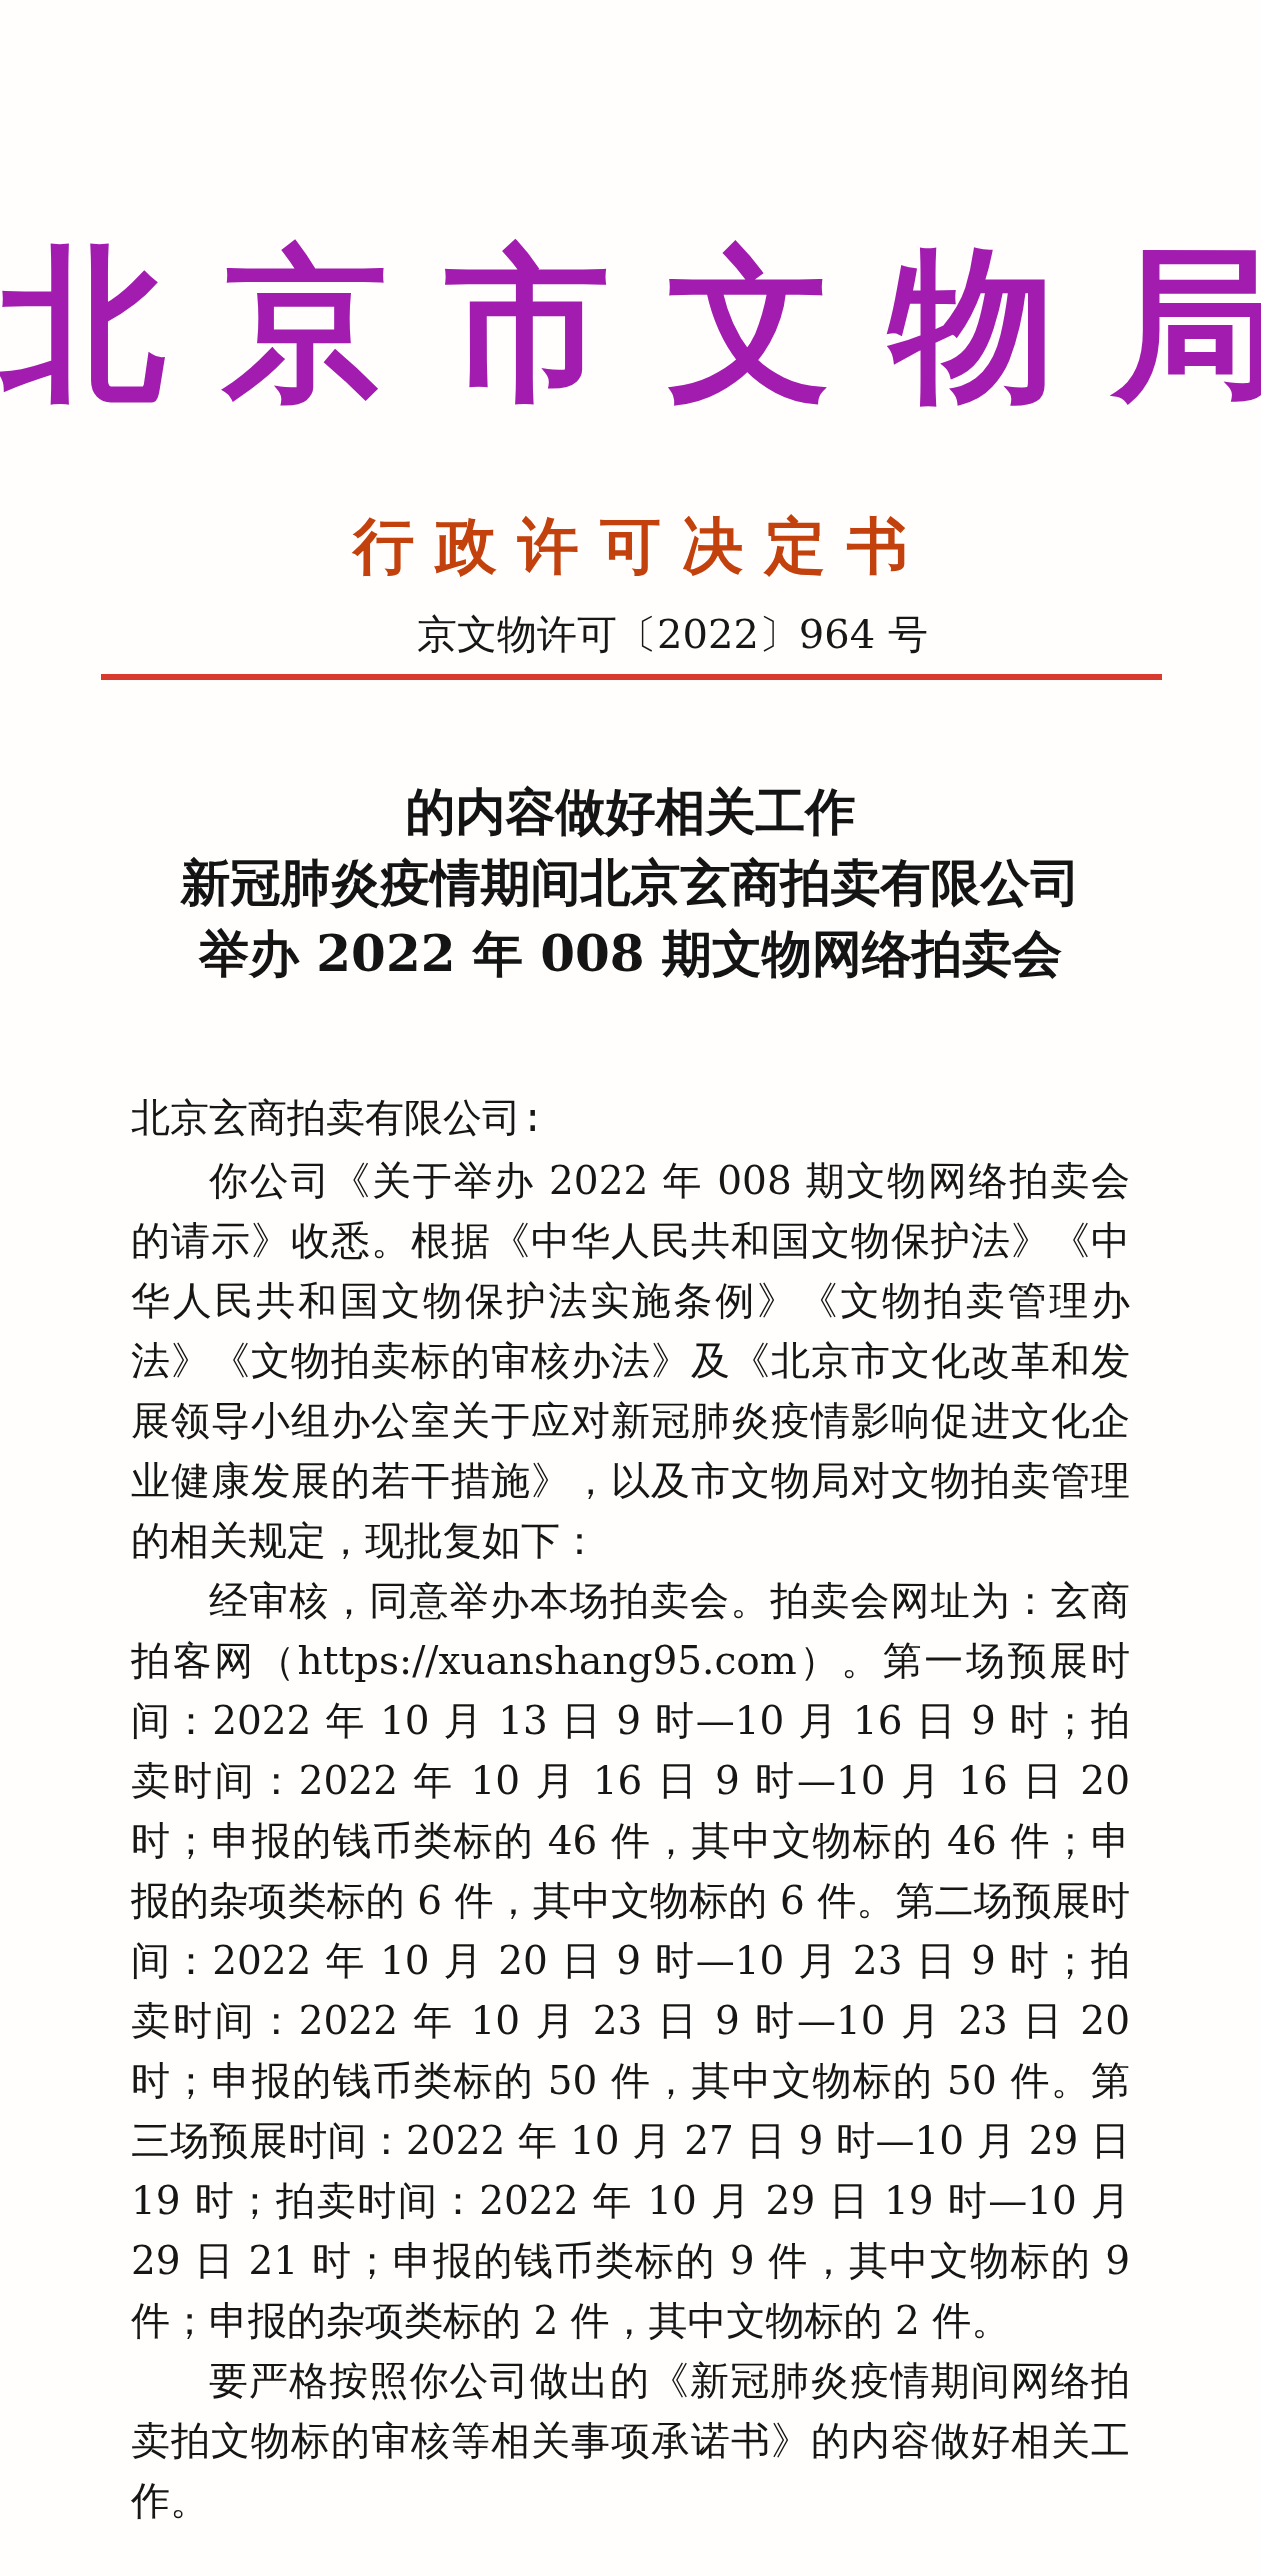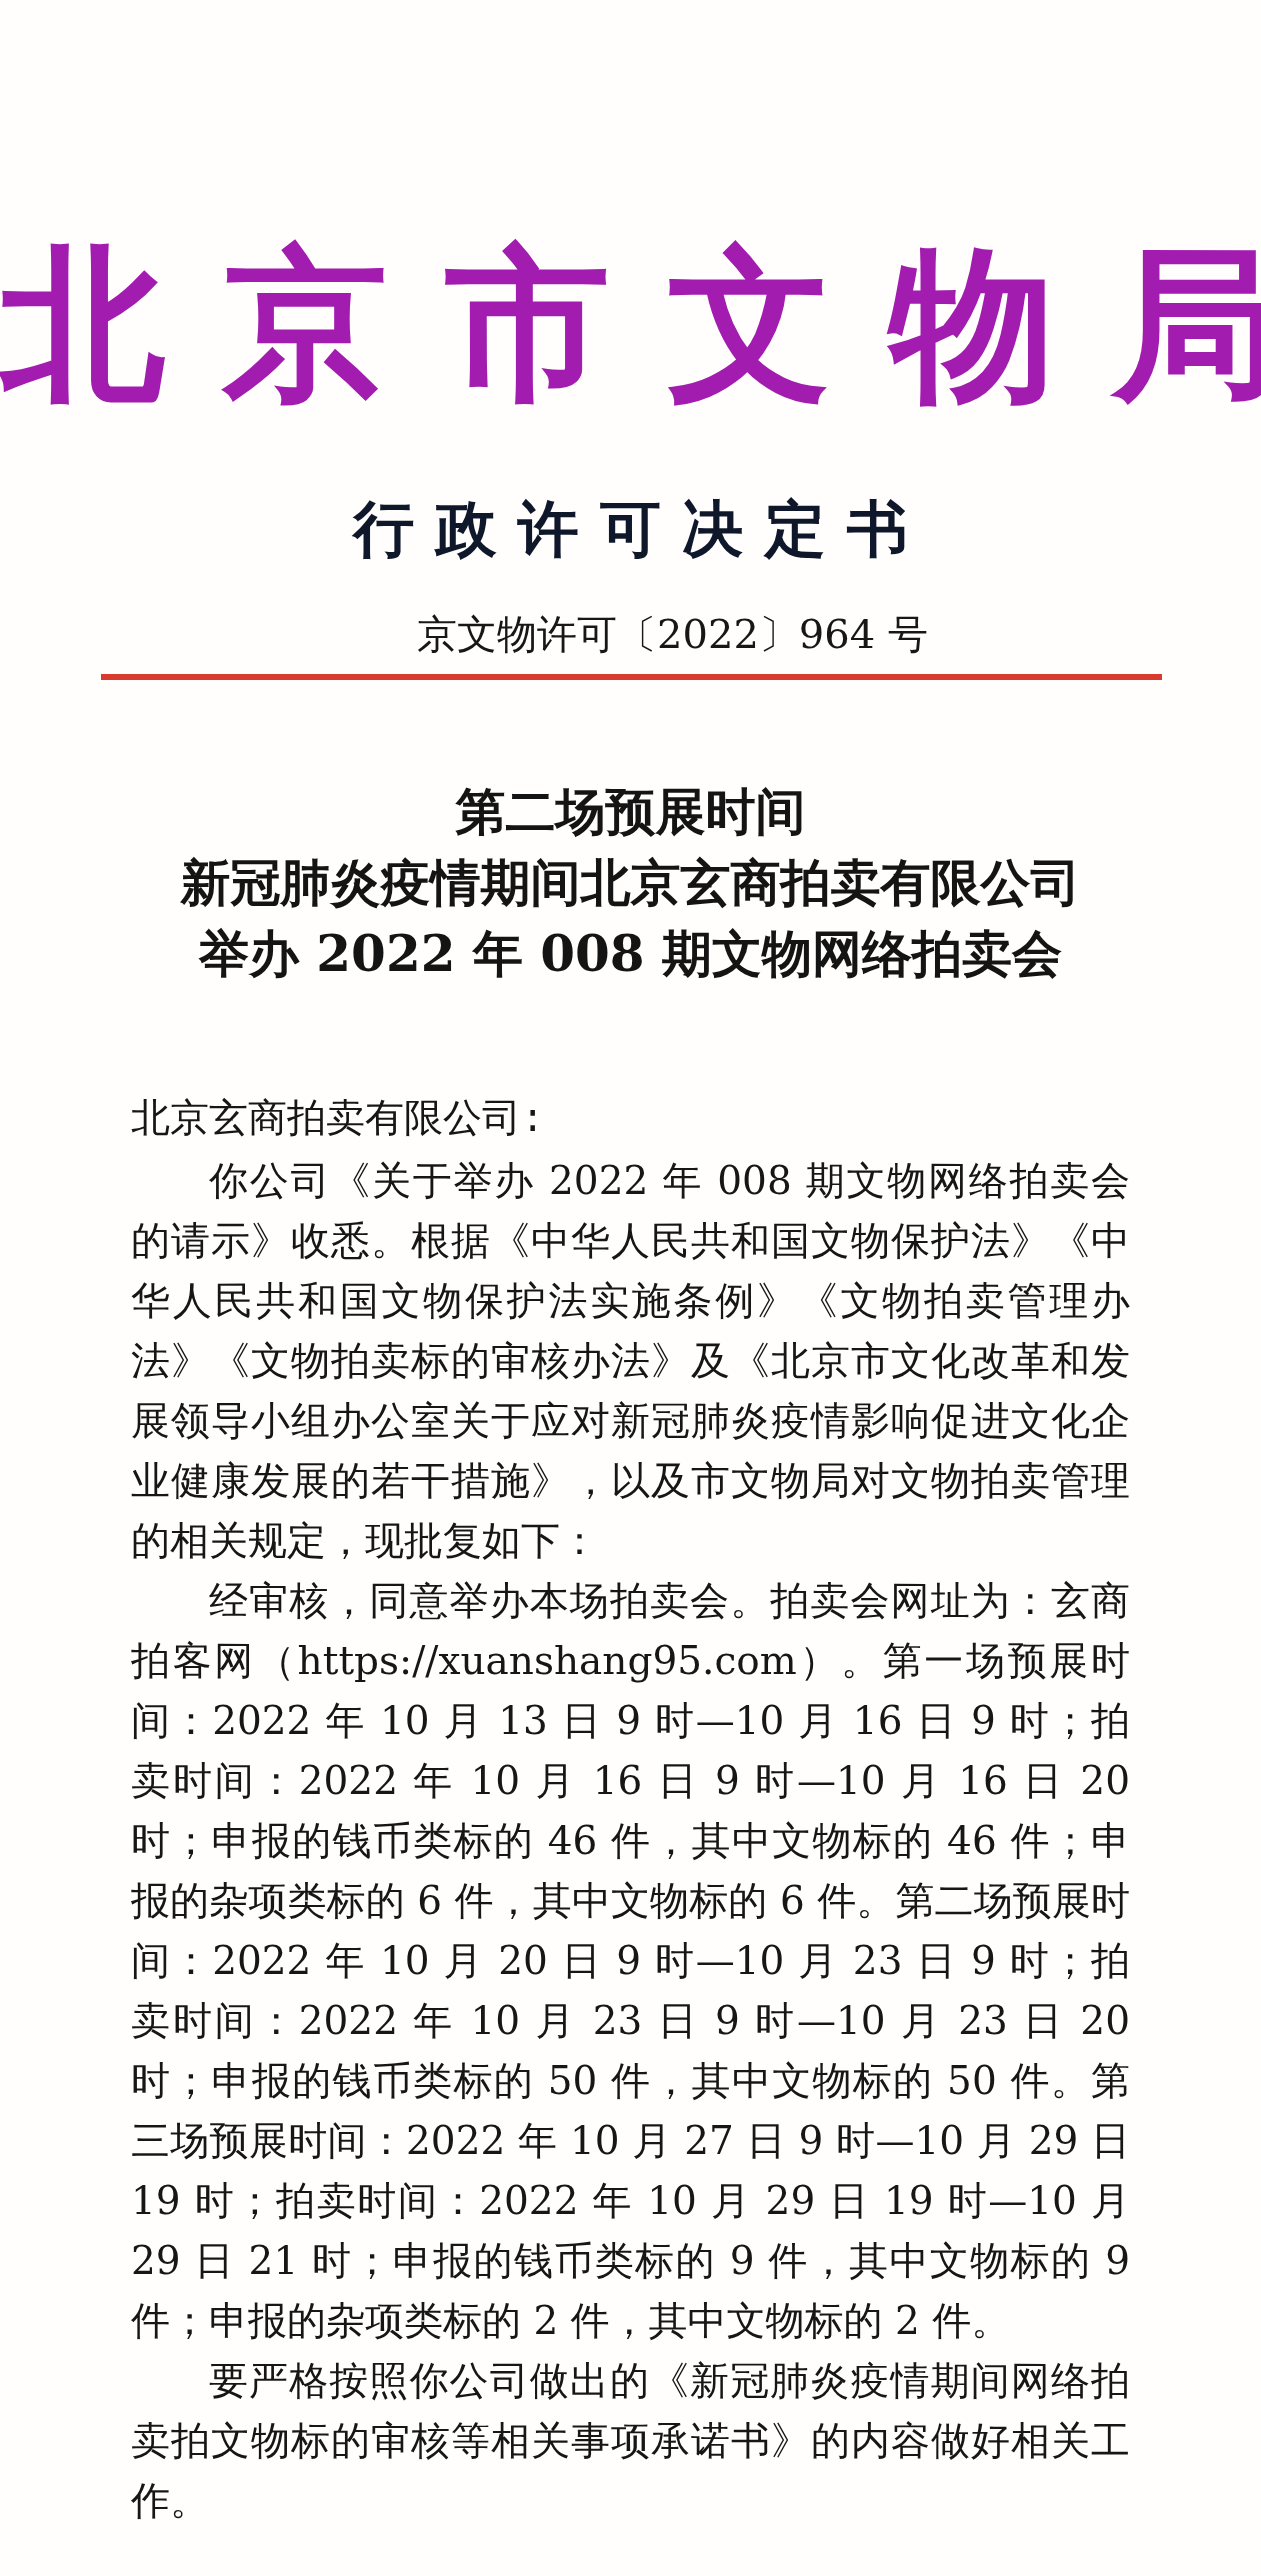--- a/index.html
+++ b/index.html
@@ -9,22 +9,22 @@
     font-family:"DejaVu Serif", serif; color:#1b1b1b;
   }
   .center { left:0; width:100%; text-align:center; }
   .abs { position:absolute; }
 
   .agency {
     top:242px; font-size:165px; line-height:1; font-weight:bold;
     color:#a21caf; white-space:nowrap;
   }
   .doctype {
-    top:498px; font-size:61px; line-height:1; font-weight:bold;
-    color:#0f172a; white-space:nowrap;
+    top:515px; font-size:61px; line-height:1; font-weight:bold;
+    color:#c2410c; white-space:nowrap;
   }
   .docno { top:614px; font-size:40px; line-height:1; color:#171717;padding-left:42px; }
 
   .red-rule { top:674px; left:101px; width:1061px; height:5.7px; background:#d93a2e; }
 
   .title-block { top:776px; font-weight:bold; font-size:50px; line-height:71px; color:#141414; }
 
   .body-block {
     top:1091px; left:131px; width:999px;
     font-size:39px; line-height:60px; text-align:justify;
@@ -40,21 +40,21 @@
 
   <div class="abs center agency">北 京 市 文 物 局</div>
 
   <div class="abs center doctype">行 政 许 可 决 定 书</div>
 
   <div class="abs center docno">京文物许可〔2022〕964 号</div>
 
   <div class="abs red-rule"></div>
 
   <div class="abs center title-block">
-    <div>第二场预展时间</div>
+    <div>的内容做好相关工作</div>
     <div>新冠肺炎疫情期间北京玄商拍卖有限公司</div>
     <div>举办 2022 年 008 期文物网络拍卖会</div>
   </div>
 
   <div class="abs body-block">
     <div class="salute">北京玄商拍卖有限公司:</div>
     <div class="para">你公司《关于举办 2022 年 008 期文物网络拍卖会的请示》收悉。根据《中华人民共和国文物保护法》《中华人民共和国文物保护法实施条例》《文物拍卖管理办法》《文物拍卖标的审核办法》及《北京市文化改革和发展领导小组办公室关于应对新冠肺炎疫情影响促进文化企业健康发展的若干措施》，以及市文物局对文物拍卖管理的相关规定，现批复如下：</div>
     <div class="para">经审核，同意举办本场拍卖会。拍卖会网址为：玄商拍客网（https://xuanshang95.com）。第一场预展时间：2022 年 10 月 13 日 9 时—10 月 16 日 9 时；拍卖时间：2022 年 10 月 16 日 9 时—10 月 16 日 20 时；申报的钱币类标的 46 件，其中文物标的 46 件；申报的杂项类标的 6 件，其中文物标的 6 件。第二场预展时间：2022 年 10 月 20 日 9 时—10 月 23 日 9 时；拍卖时间：2022 年 10 月 23 日 9 时—10 月 23 日 20 时；申报的钱币类标的 50 件，其中文物标的 50 件。第三场预展时间：2022 年 10 月 27 日 9 时—10 月 29 日 19 时；拍卖时间：2022 年 10 月 29 日 19 时—10 月 29 日 21 时；申报的钱币类标的 9 件，其中文物标的 9 件；申报的杂项类标的 2 件，其中文物标的 2 件。</div>
     <div class="para">要严格按照你公司做出的《新冠肺炎疫情期间网络拍卖拍文物标的审核等相关事项承诺书》的内容做好相关工作。</div>
 

